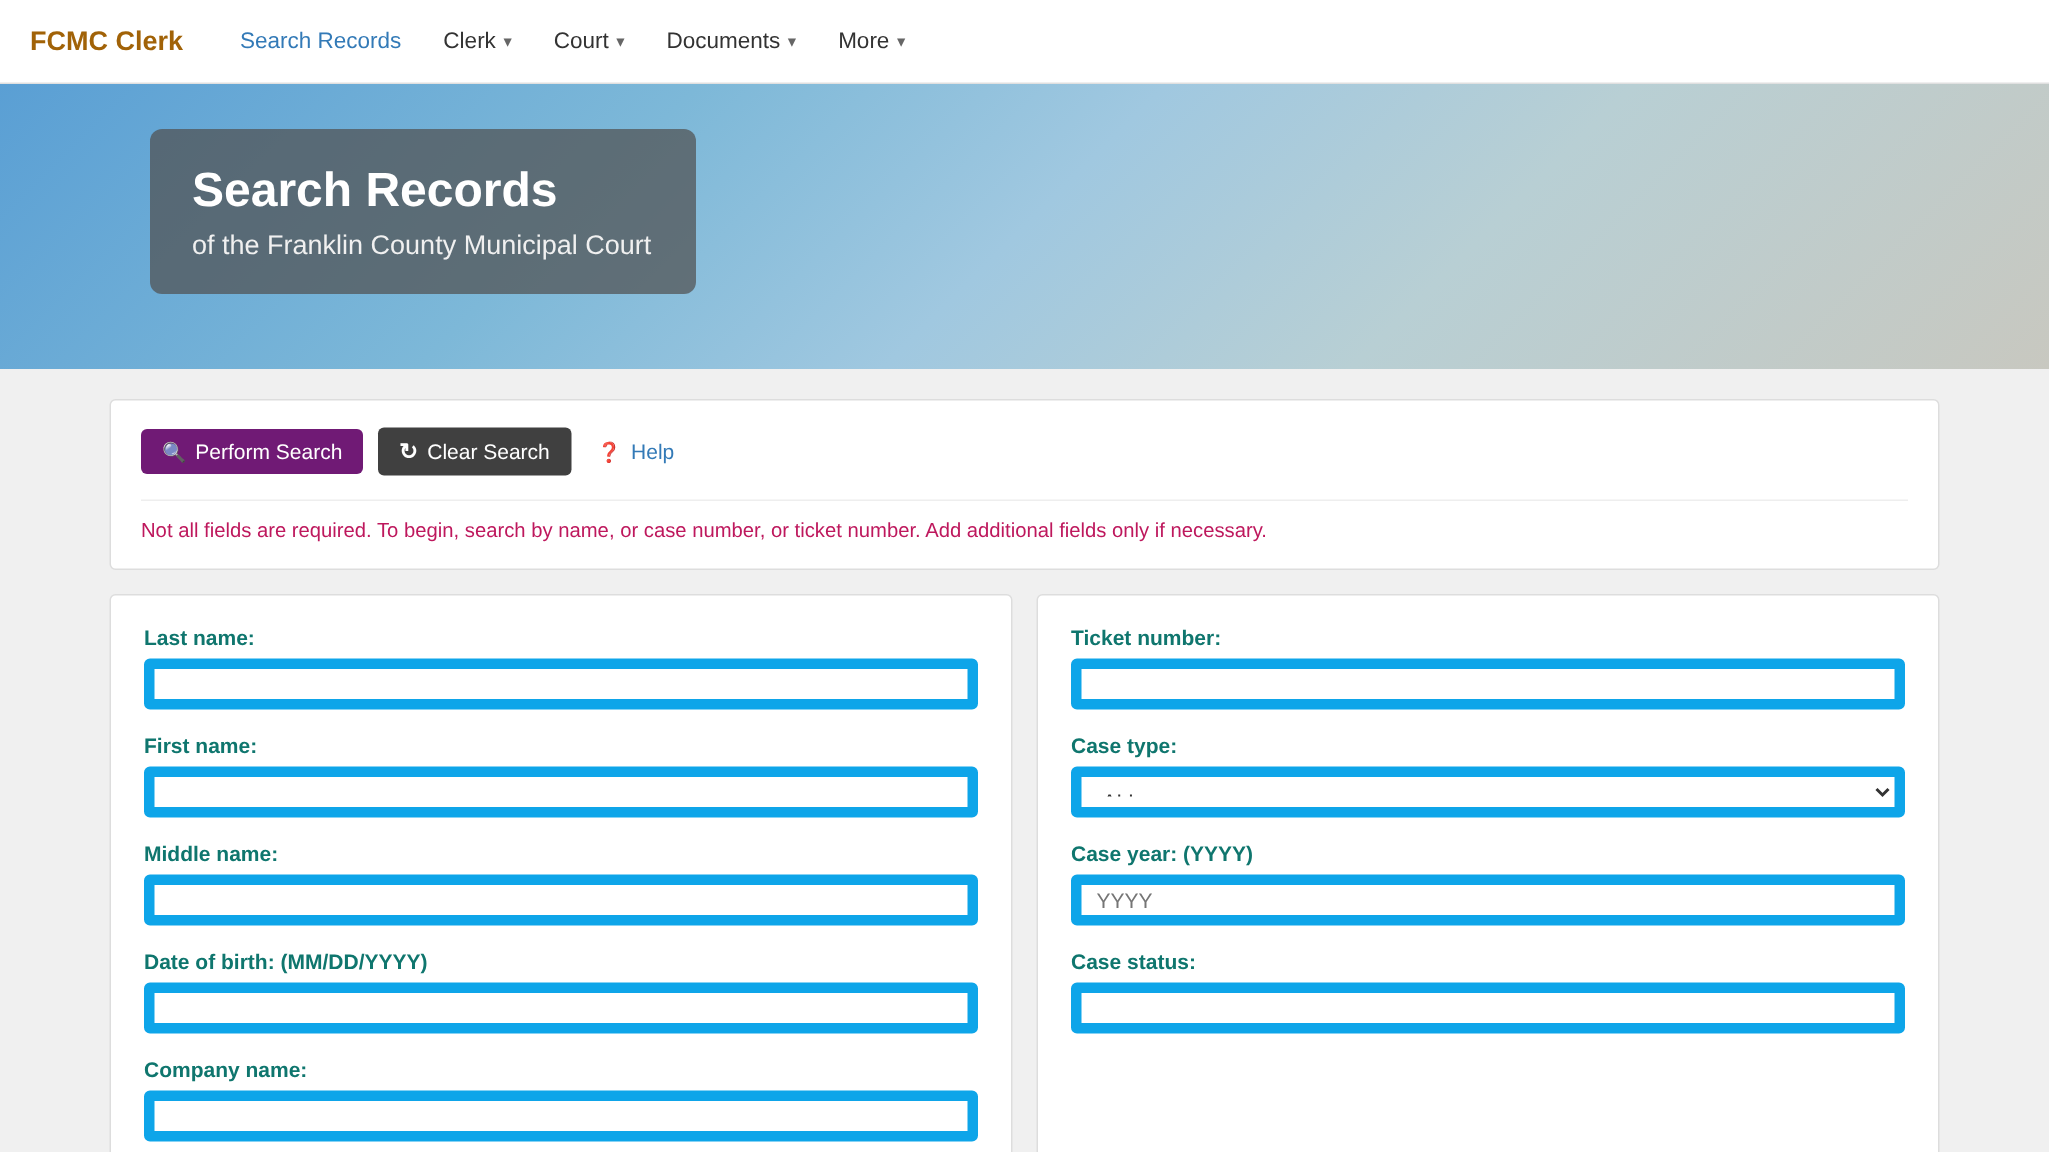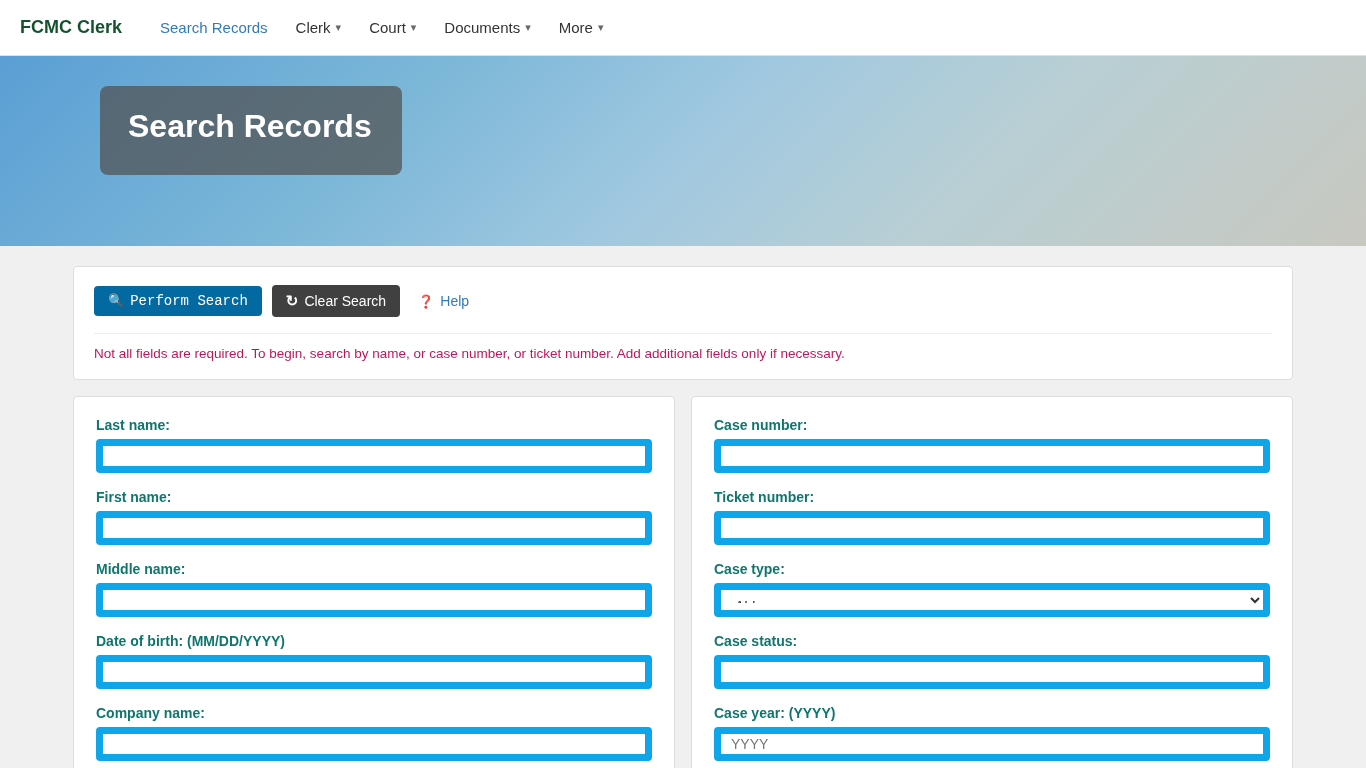--- a/index.html
+++ b/index.html
@@ -11,21 +11,21 @@
       border-bottom: 1px solid #e0e0e0;
       padding: 0 20px;
       display: flex;
       align-items: center;
       height: 56px;
       gap: 0;
     }
     .navbar-brand {
       font-size: 18px;
       font-weight: bold;
-      color: #14532d;
+      color: #a16207;
       margin-right: 24px;
       text-decoration: none;
       white-space: nowrap;
     }
     .nav-item {
       padding: 0 14px;
       height: 56px;
       display: flex;
       align-items: center;
       cursor: pointer;
@@ -97,23 +97,22 @@
       align-items: center;
       gap: 6px;
       padding: 7px 14px;
       border: none;
       border-radius: 4px;
       cursor: pointer;
       font-size: 14px;
       font-weight: 400;
     }
     .btn-primary {
-      background: #0369a1;
+      background: #701a75;
       color: #fff;
-      font-family: Liberation Mono, monospace;
     }
     .btn-info {
       background: #404040;
       color: #fff;
     }
     .btn-help {
       background: transparent;
       color: #337ab7;
       border: none;
       padding: 7px 8px;
@@ -192,20 +191,21 @@
   </a>
   <a class="nav-item">
     <span>More</span>
     <span class="dropdown-arrow">▾</span>
   </a>
 </nav>
 
 <div class="hero">
   <div class="hero-overlay">
     <div class="hero-title">Search Records</div>
+    <div class="hero-subtitle">of the Franklin County Municipal Court</div>
   </div>
 </div>
 
 <div class="content-area">
 
   <div class="search-panel">
     <div class="search-toolbar">
       <button class="btn btn-primary">
         <span class="icon-search"></span>
         <span>Perform Search</span>
@@ -242,41 +242,37 @@
         <input class="form-control" type="text" value="" style="">
       </div>
       <div class="form-group">
         <label class="form-label">Company name:</label>
         <input class="form-control" type="text" value="" style="">
       </div>
     </div>
 
     <div class="form-card">
       <div class="form-group">
-        <label class="form-label">Case number:</label>
-        <input class="form-control" type="text" value="" style="">
-      </div>
-      <div class="form-group">
         <label class="form-label">Ticket number:</label>
         <input class="form-control" type="text" value="" style="">
       </div>
       <div class="form-group">
         <label class="form-label">Case type:</label>
         <select class="form-control">
           <option>ALL</option>
           <option>Civil</option>
           <option>Criminal</option>
           <option>Traffic</option>
           <option>Small Claims</option>
         </select>
       </div>
       <div class="form-group">
-        <label class="form-label">Case status:</label>
-        <input class="form-control" type="text" value="" style="">
-      </div>
-      <div class="form-group">
         <label class="form-label">Case year: (YYYY)</label>
         <input class="form-control" type="text" placeholder="YYYY" value="" style="">
       </div>
+      <div class="form-group">
+        <label class="form-label">Case status:</label>
+        <input class="form-control" type="text" value="" style="">
+      </div>
     </div>
 
   </div>
 </div>
 
 </body></html>

